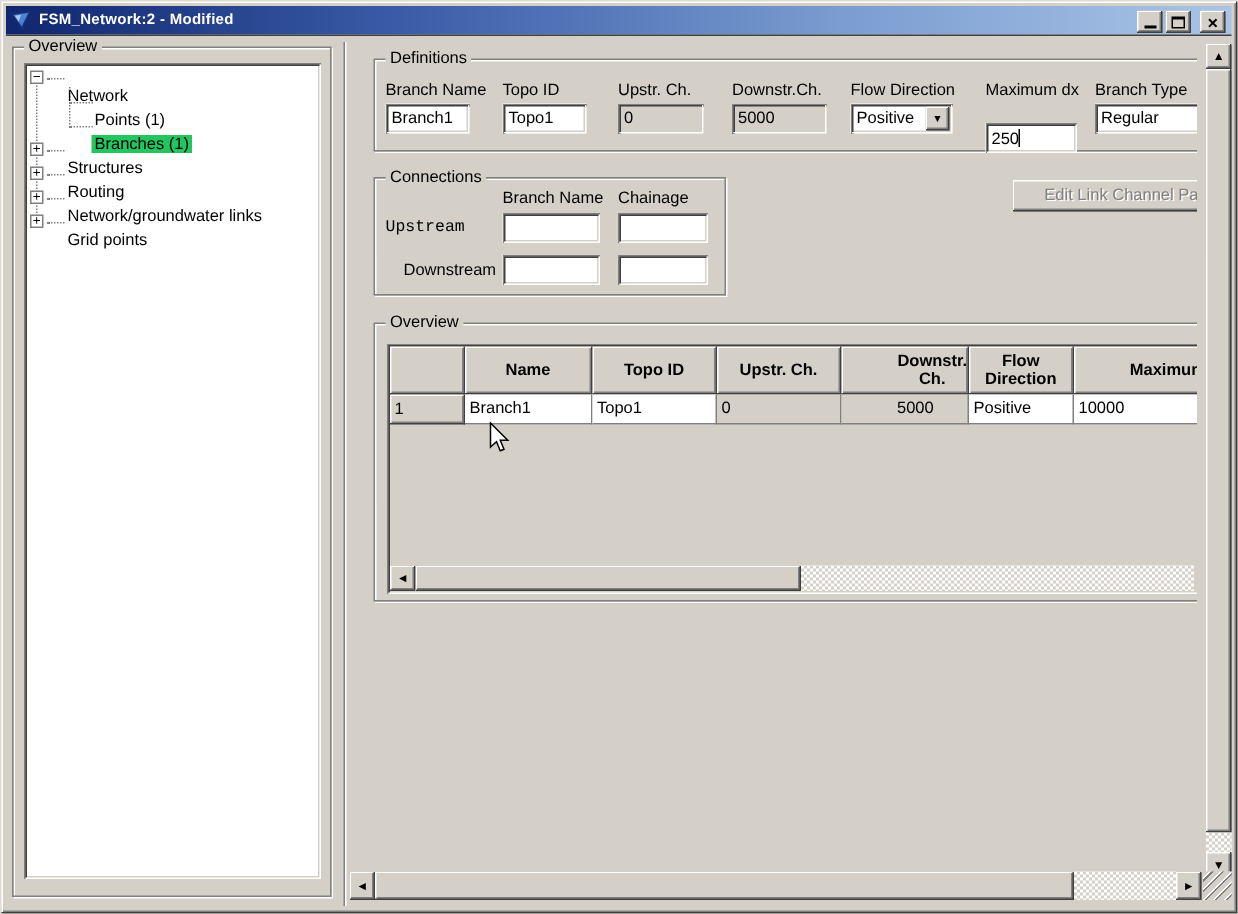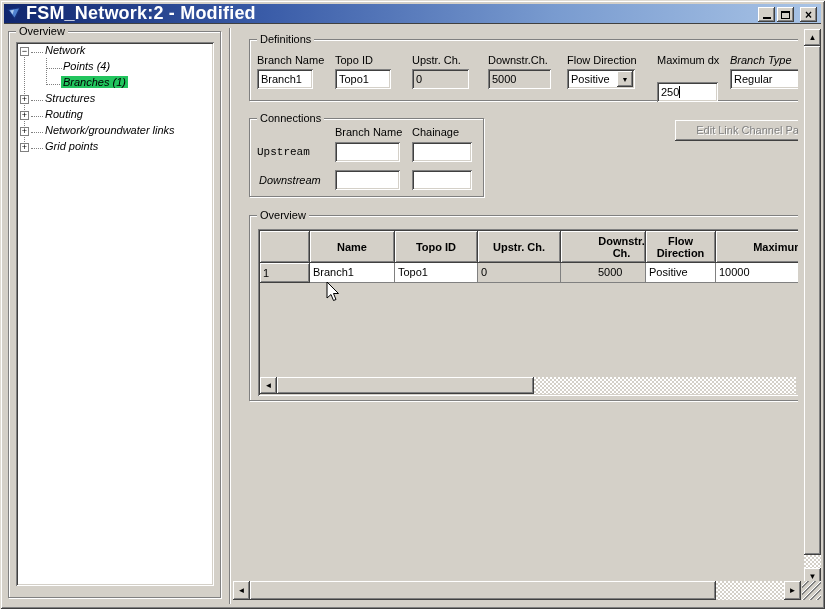--- a/index.html
+++ b/index.html
@@ -10,21 +10,21 @@
     box-shadow: inset 1px 1px 0 #dfdbd3, inset -1px -1px 0 #404040,
                 inset 2px 2px 0 #ffffff, inset -2px -2px 0 #808080;
   }
   
   .titlebar {
     position:absolute; left:4px; top:4px; width:817px; height:20px;
     background:linear-gradient(90deg,#10266e 0%,#3a5ca8 32%,#7a9cd0 68%,#a9c4e6 100%);
     display:flex; align-items:center; border-bottom:1px solid #404040;
   }
   .app-icon { width:16px; height:16px; margin:0 4px 0 2px; flex:0 0 auto; }
-  .title-text { color:#fff; font-weight:bold; font-size:18px; letter-spacing:0.2px; white-space:nowrap; }
+  .title-text { color:#fff; font-weight:bold; font-size:10px; letter-spacing:0.2px; white-space:nowrap; }
   .tb-buttons { position:absolute; right:4px; top:3px; display:flex; }
   .tb-btn {
     width:17px; height:15px; background:#d4d0c8; margin-left:2px;
     box-shadow: inset -1px -1px 0 #404040, inset 1px 1px 0 #fff, inset -2px -2px 0 #808080;
     display:flex; align-items:center; justify-content:center;
     font-size:9px; font-weight:bold; line-height:1; cursor:default;
   }
   .tb-btn.close { margin-left:6px; font-size:12px; }
   .tb-btn.maxi span { display:block; width:9px; height:8px; border:1px solid #000; border-top:2px solid #000; }
   .tb-btn.mini span { display:block; width:8px; height:2px; background:#000; margin-top:7px; }
@@ -42,21 +42,21 @@
            white-space:nowrap; overflow:hidden; }
   .field.disabled { background:#d4d0c8; }
   .flabel { position:absolute; white-space:nowrap; }
   .caret { display:inline-block; width:1px; height:12px; background:#000; vertical-align:-2px; }
   .combo-btn { position:absolute; right:2px; top:2px; width:16px; height:16px;
                display:flex; align-items:center; justify-content:center; font-size:7px; }
   
   .left-group { left:8px; top:31px; width:213px; height:567px; }
   .tree { position:absolute; left:7px; top:10px; width:198px; height:544px; background:#fff; overflow:hidden; }
   .trow { position:absolute; left:0; width:100%; height:16px; }
-  .tlabel { position:absolute; top:0; padding:0 2px; white-space:nowrap;font-style:italic; }
+  .tlabel { position:absolute; top:14px; padding:0 2px; white-space:nowrap; }
   .tlabel.sel { background:#22c55e; }
   .expander { position:absolute; left:4px; top:3px; width:9px; height:9px; background:#fff;
               border:1px solid #808080; font-size:9px; line-height:7px; text-align:center; z-index:2; }
   .vdot { position:absolute; width:1px; border-left:1px dotted #808080; }
   .hdot { position:absolute; height:1px; border-top:1px dotted #808080; }
   
   .pane-divider { position:absolute; left:229px; top:28px; width:2px; height:576px;
                   border-left:1px solid #808080; border-right:1px solid #fff; }
   .right-pane { position:absolute; left:233px; top:28px; width:588px; height:577px; }
   .content { position:absolute; left:0; top:1px; width:565px; height:552px; overflow:hidden; }
@@ -142,21 +142,21 @@
       <div class="hdot" style="left:15px; top:58px; width:12px;"></div>
       <div class="hdot" style="left:15px; top:74px; width:12px;"></div>
       <div class="hdot" style="left:15px; top:90px; width:12px;"></div>
       <div class="hdot" style="left:15px; top:106px; width:12px;"></div>
 
       <div class="trow" style="top:2px;">
         <span class="expander">−</span>
         <span class="tlabel" style="left:27px;">Network</span>
       </div>
       <div class="trow" style="top:18px;">
-        <span class="tlabel" style="left:45px;">Points (4)</span>
+        <span class="tlabel" style="left:45px;">Points (1)</span>
       </div>
       <div class="trow" style="top:34px;">
         <span class="tlabel sel" style="left:45px;">Branches (1)</span>
       </div>
       <div class="trow" style="top:50px;">
         <span class="expander">+</span>
         <span class="tlabel" style="left:27px;">Structures</span>
       </div>
       <div class="trow" style="top:66px;">
         <span class="expander">+</span>
@@ -190,32 +190,32 @@
         <div class="field disabled" style="left:238px; top:29px; width:63px;"><span>5000</span></div>
         <span class="flabel" style="left:317px; top:14px;">Flow Direction</span>
         <div class="field" style="left:317px; top:29px; width:68px;">
           <span>Positive</span>
           <span class="combo-btn raised">
               <span>▼</span>
             </span>
         </div>
         <span class="flabel" style="left:407px; top:14px;">Maximum dx</span>
         <div class="field" style="left:407px; top:42px; width:61px;"><span>250</span><span class="caret"></span></div>
-        <span class="flabel" style="left:480px; top:14px;font-style:italic;">Branch Type</span>
+        <span class="flabel" style="left:480px; top:14px;">Branch Type</span>
         <div class="field" style="left:480px; top:29px; width:82px;"><span>Regular</span></div>
       </div>
 
       <div class="groupbox conn-box">
         <span class="legend">Connections</span>
         <span class="flabel" style="left:85px; top:7px;">Branch Name</span>
         <span class="flabel" style="left:162px; top:7px;">Chainage</span>
         <span class="flabel" style="left:7px; top:27px;font-family:Liberation Mono, monospace;">Upstream</span>
         <div class="field" style="left:85px; top:23px; width:65px;"><span></span></div>
         <div class="field" style="left:162px; top:23px; width:60px;"><span></span></div>
-        <span class="flabel" style="left:9px; top:55px;font-style:italic;">Downstream</span>
+        <span class="flabel" style="left:19px; top:55px;">Downstream</span>
         <div class="field" style="left:85px; top:51px; width:65px;"><span></span></div>
         <div class="field" style="left:162px; top:51px; width:60px;"><span></span></div>
       </div>
 
       <button class="push-btn raised" style="border:none; font-family:inherit; font-size:11px;">Edit Link Channel Para</button>
 
       <div class="groupbox ovw-box">
         <span class="legend">Overview</span>
         <div class="grid">
           <div class="gridinner">

